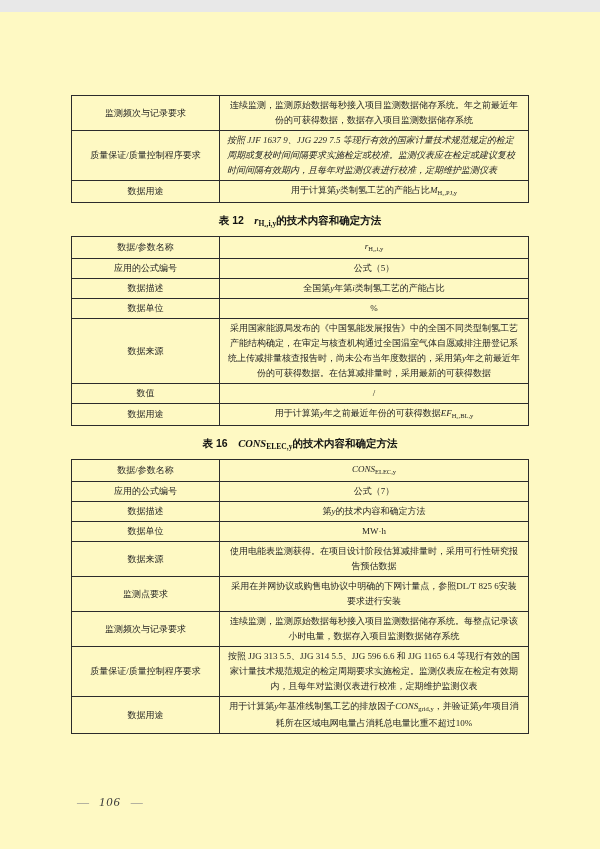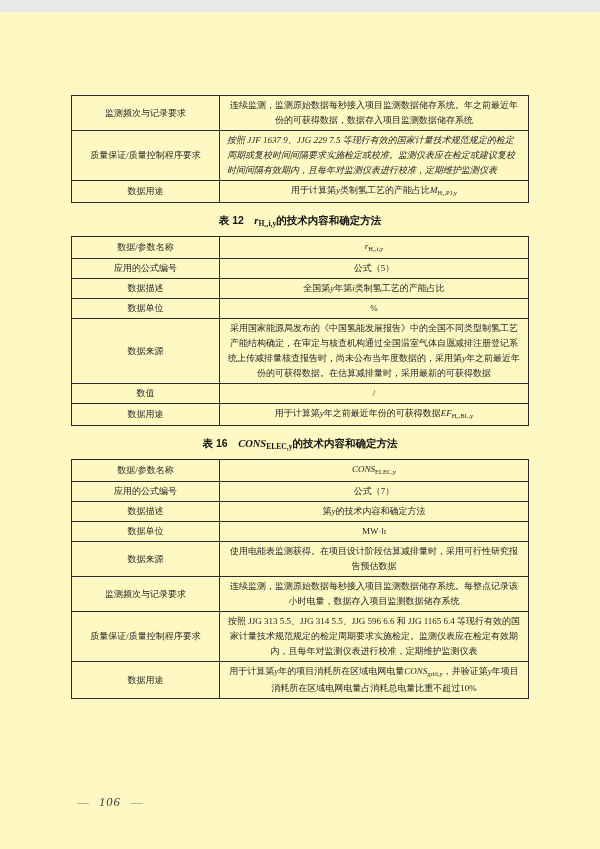--- a/index.html
+++ b/index.html
@@ -155,30 +155,34 @@
         </tr>
         <tr>
           <td class="lbl">数据单位</td>
           <td class="val"><span class="seg-t">MW·h</span></td>
         </tr>
         <tr>
           <td class="lbl">数据来源</td>
           <td class="val"><span class="seg-t">使用电能表监测获得。在项目设计阶段估算减排量时，采用可行性研究报告预估数据</span></td>
         </tr>
         <tr>
+          <td class="lbl">监测点要求</td>
+          <td class="val"><span class="seg-t">采用在并网协议或购售电协议中明确的下网计量点，参照DL/T 825 6安装要求进行安装</span></td>
+        </tr>
+        <tr>
           <td class="lbl">监测频次与记录要求</td>
           <td class="val"><span class="seg-t">连续监测，监测原始数据每秒接入项目监测数据储存系统。每整点记录该小时电量，数据存入项目监测数据储存系统</span></td>
         </tr>
         <tr>
           <td class="lbl">质量保证/质量控制程序要求</td>
           <td class="val"><span class="seg-t">按照 JJG 313 5.5、JJG 314 5.5、JJG 596 6.6 和 JJG 1165 6.4 等现行有效的国家计量技术规范规定的检定周期要求实施检定。监测仪表应在检定有效期内，且每年对监测仪表进行校准，定期维护监测仪表</span></td>
         </tr>
         <tr>
           <td class="lbl">数据用途</td>
-          <td class="val"><span class="seg-t">用于计算第</span><span class="seg-i">y</span><span class="seg-t">年的项目消耗所在区域电网电量</span><span class="seg-i">CONS</span><span class="seg-s">grid,y</span><span class="seg-t">，并验证第</span><span class="seg-i">y</span><span class="seg-t">年项目消耗所在区域电网电量占消耗总电量比重不超过10%</span></td>
+          <td class="val"><span class="seg-t">用于计算第</span><span class="seg-i">y</span><span class="seg-t">年基准线制氢工艺的排放因子</span><span class="seg-i">CONS</span><span class="seg-s">grid,y</span><span class="seg-t">，并验证第</span><span class="seg-i">y</span><span class="seg-t">年项目消耗所在区域电网电量占消耗总电量比重不超过10%</span></td>
         </tr>
       </tbody>
     </table>
 
   </div>
 
   <div class="footer">
     <span class="dash">—</span>
     <span class="pagenum">106</span>
     <span class="dash">—</span>

